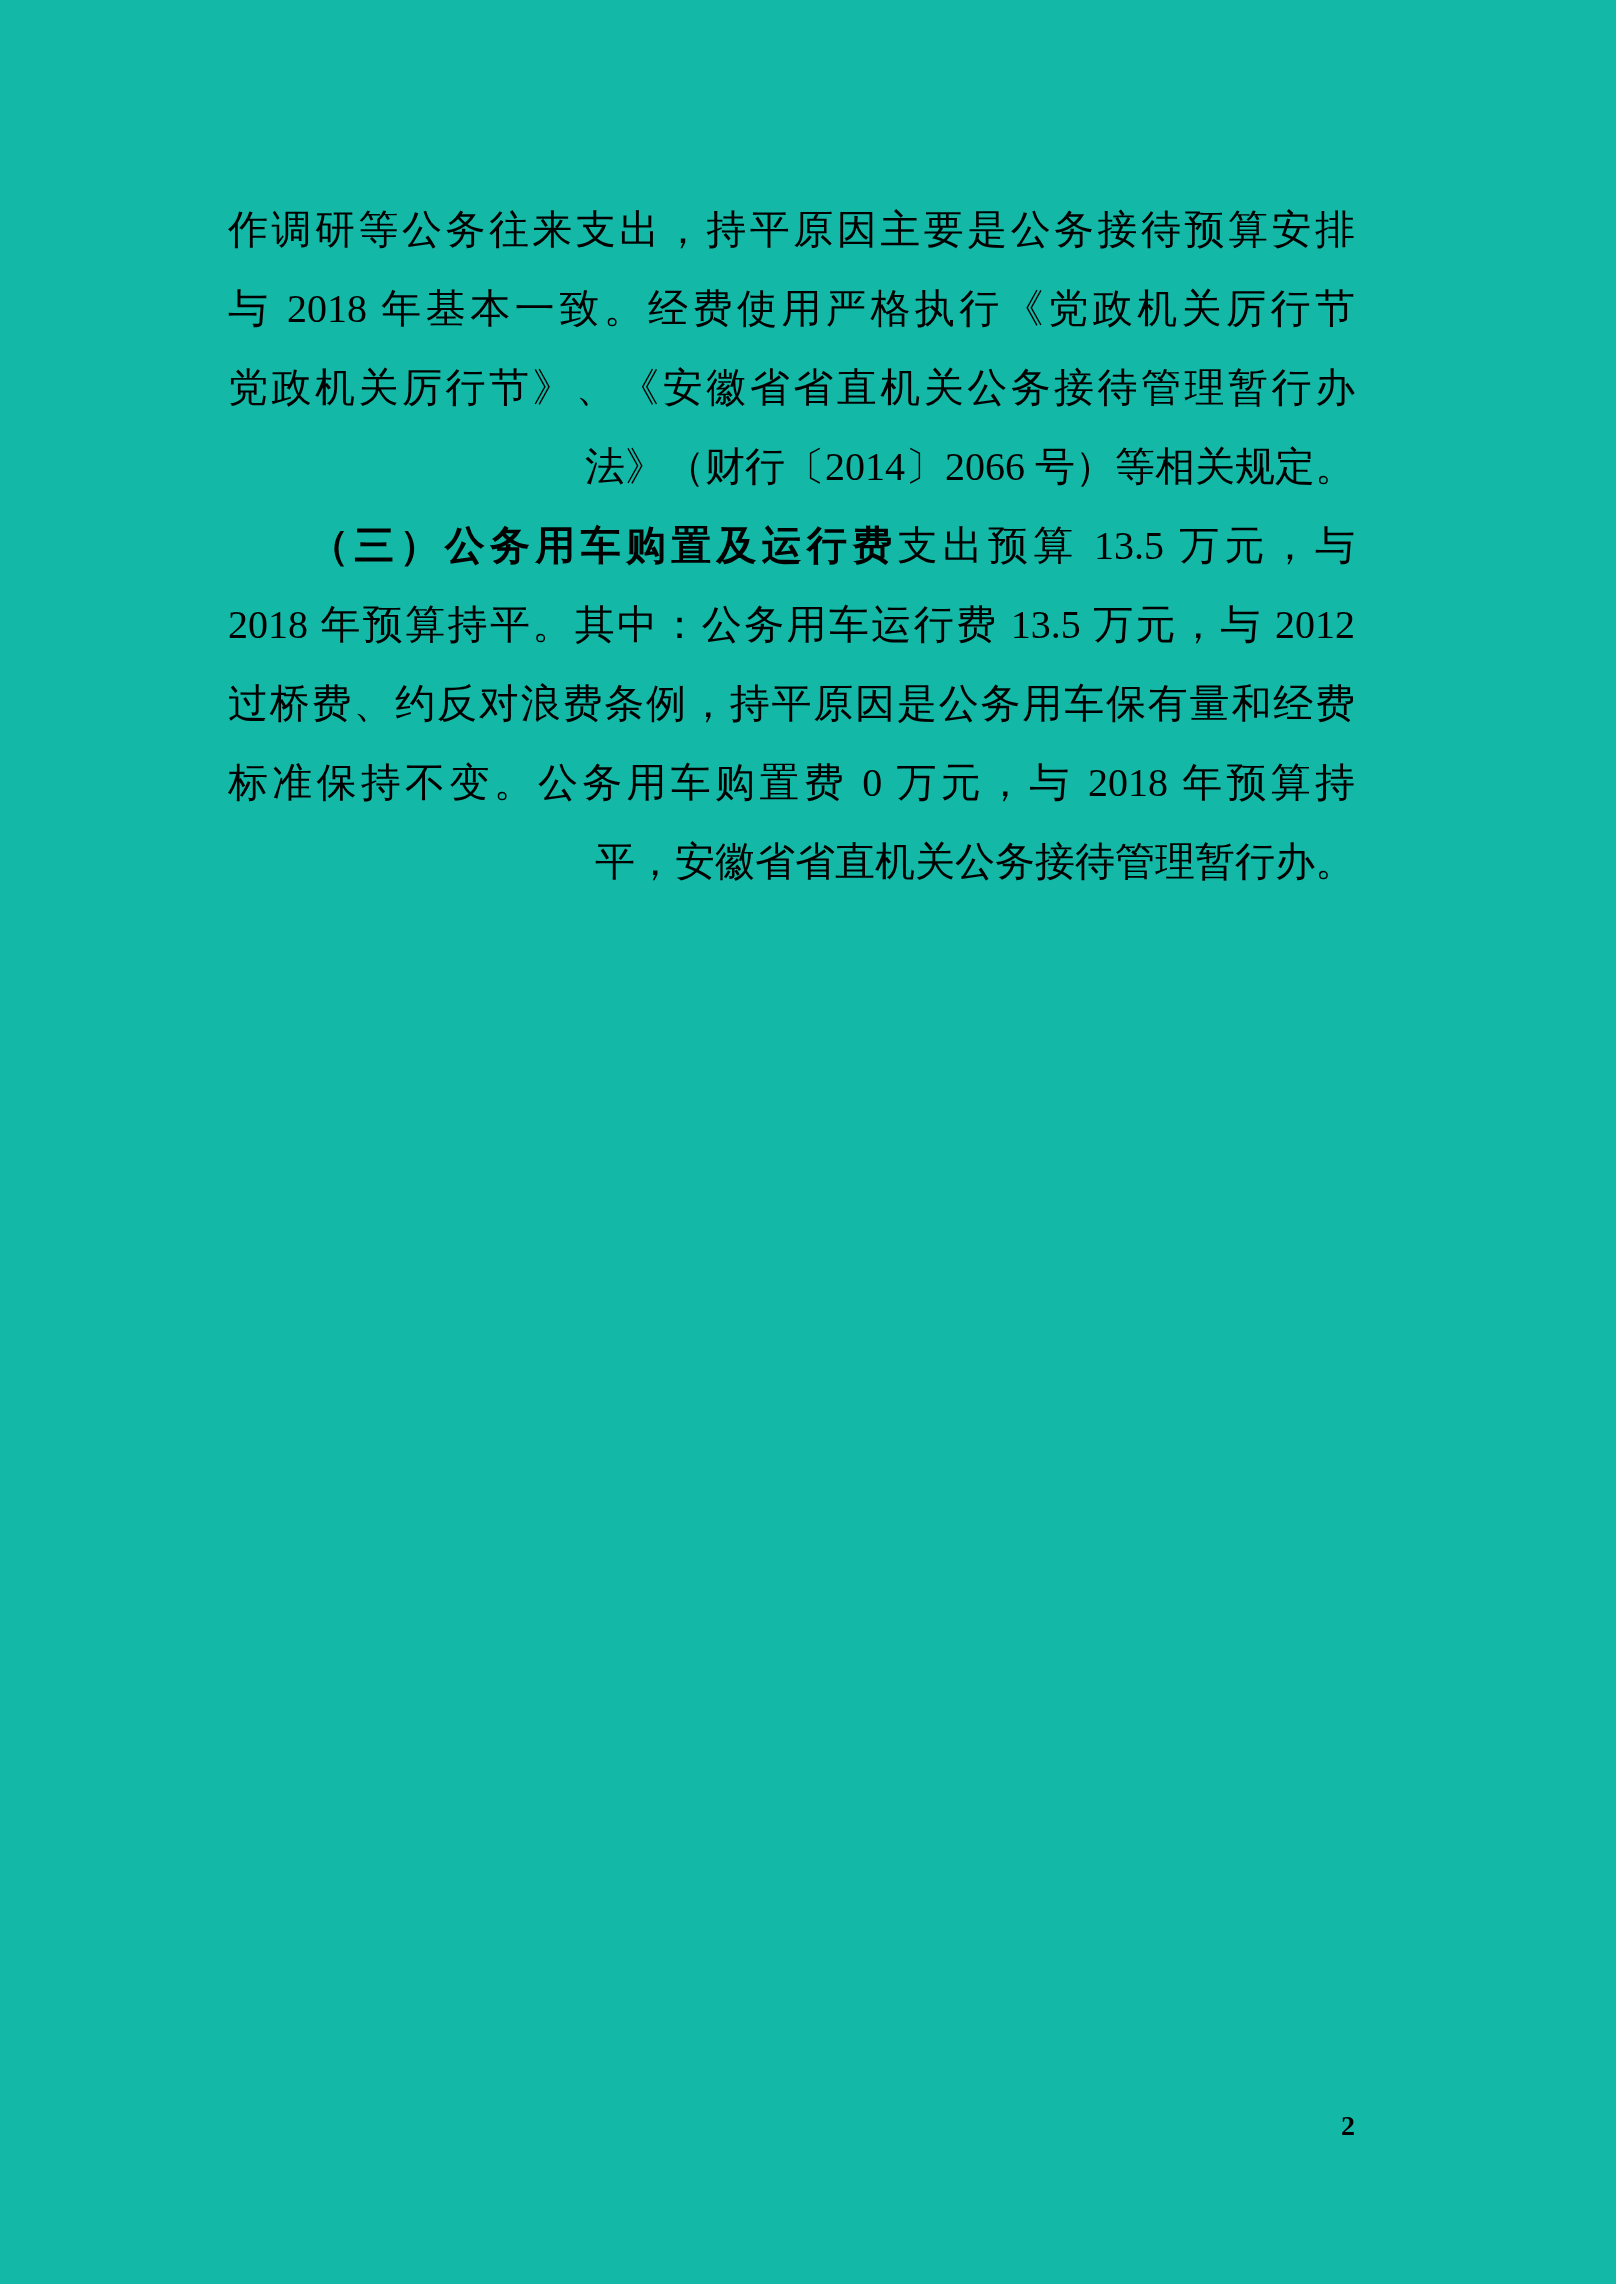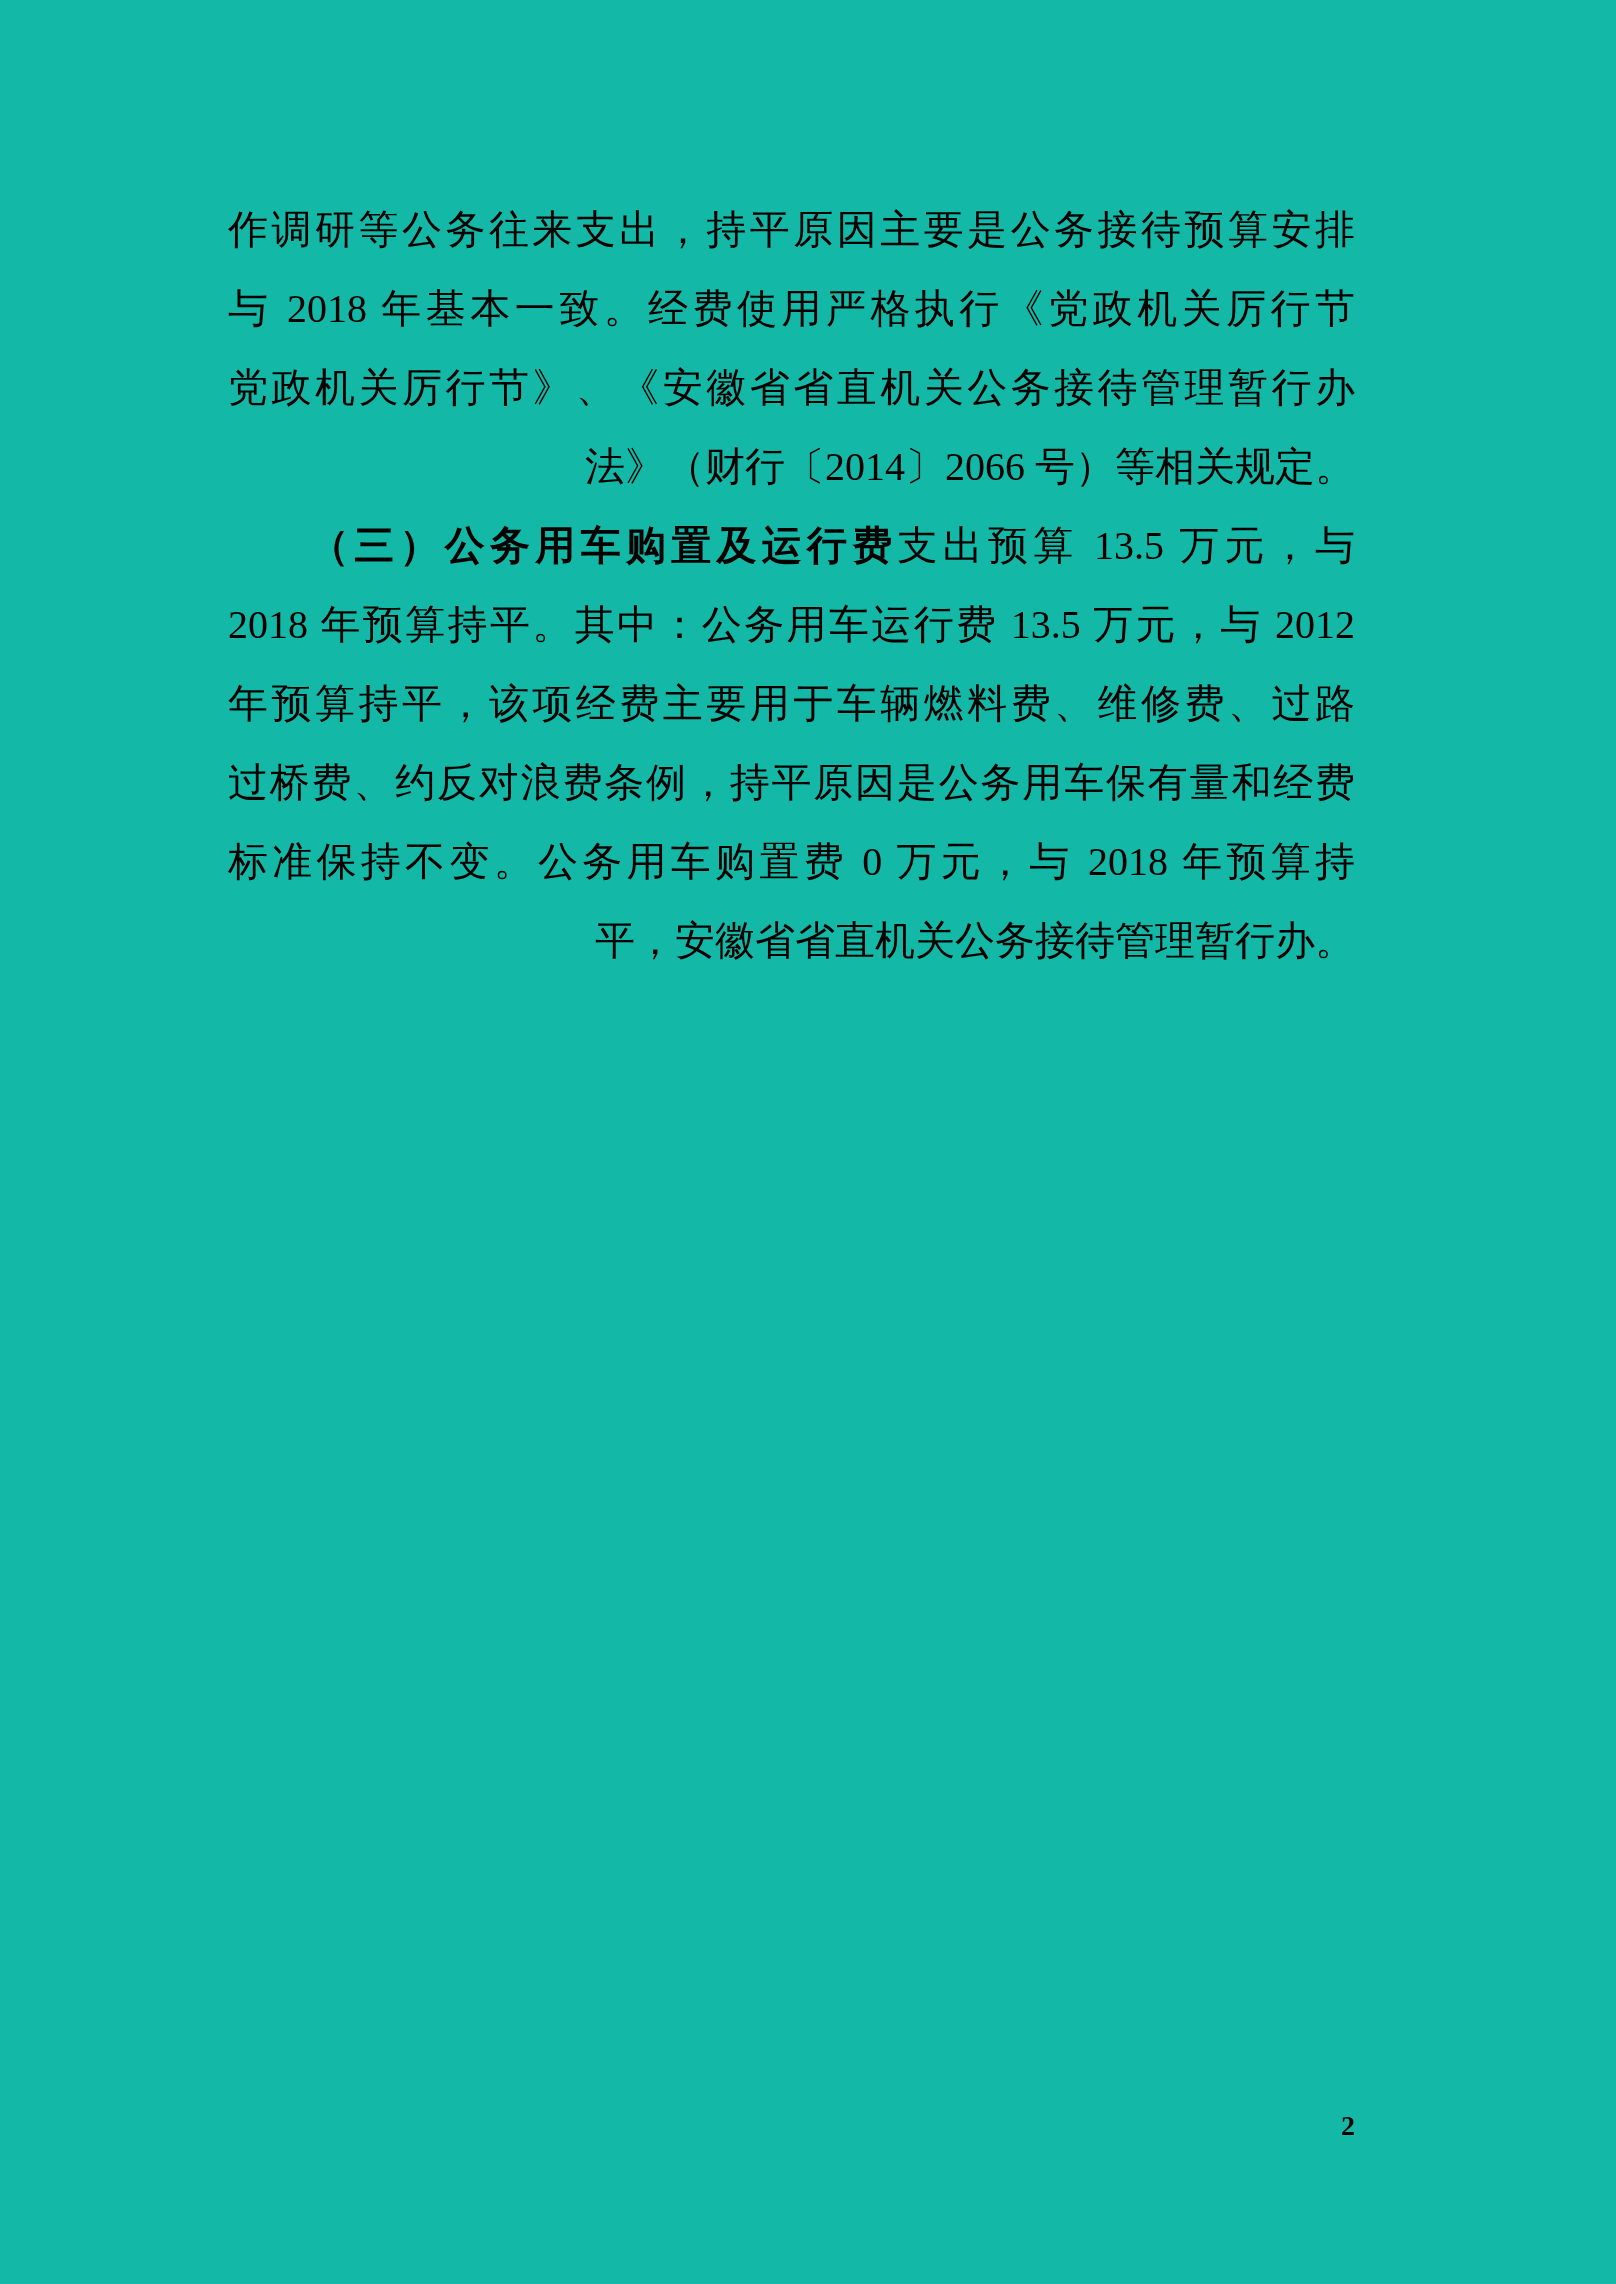--- a/index.html
+++ b/index.html
@@ -61,21 +61,20 @@
 
     <div class="line just">作调研等公务往来支出，持平原因主要是公务接待预算安排</div>
     <div class="line just">与 2018 年基本一致。经费使用严格执行《党政机关厉行节</div>
     <div class="line just">党政机关厉行节》、《安徽省省直机关公务接待管理暂行办</div>
     <div class="line">法》（财行〔2014〕2066 号）等相关规定。</div>
 
     <div class="line just indent">
       <span class="bold">（三）公务用车购置及运行费</span><span>支出预算 13.5 万元，与</span>
     </div>
     <div class="line just">2018 年预算持平。其中：公务用车运行费 13.5 万元，与 2012</div>
-    <div class="line just">年预算持平，该项经费主要用于车辆燃料费、维修费、过路</div>
     <div class="line just">过桥费、约反对浪费条例，持平原因是公务用车保有量和经费</div>
     <div class="line just">标准保持不变。公务用车购置费 0 万元，与 2018 年预算持</div>
     <div class="line">平，安徽省省直机关公务接待管理暂行办。</div>
 
   </div>
 
   <div class="footer-pagenum">2</div>
 </div>
 
 

